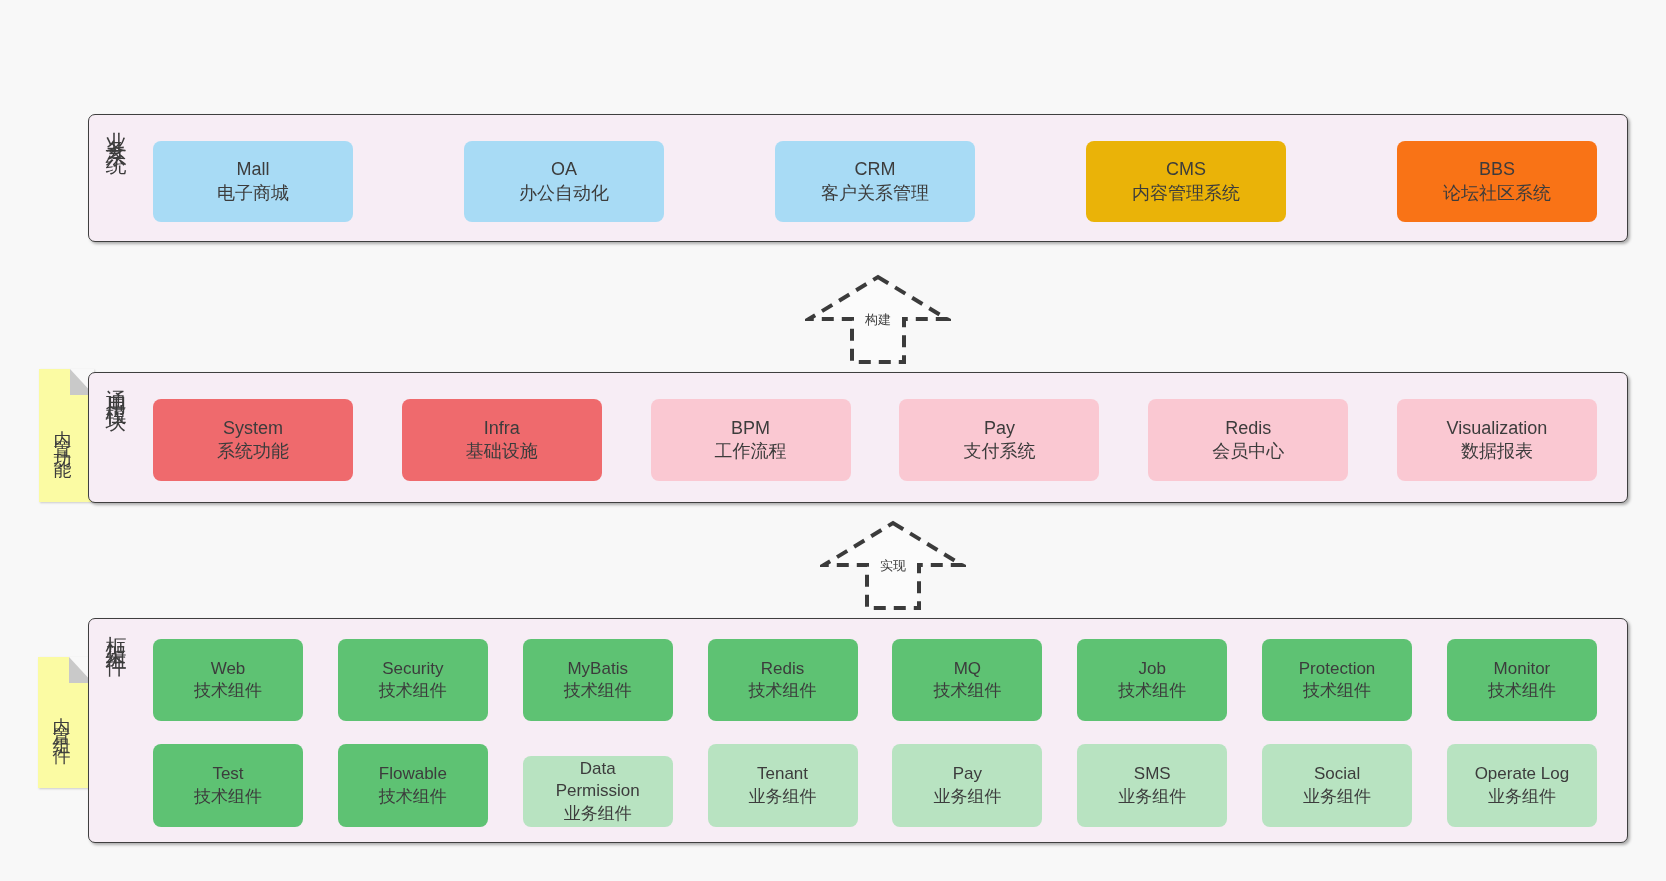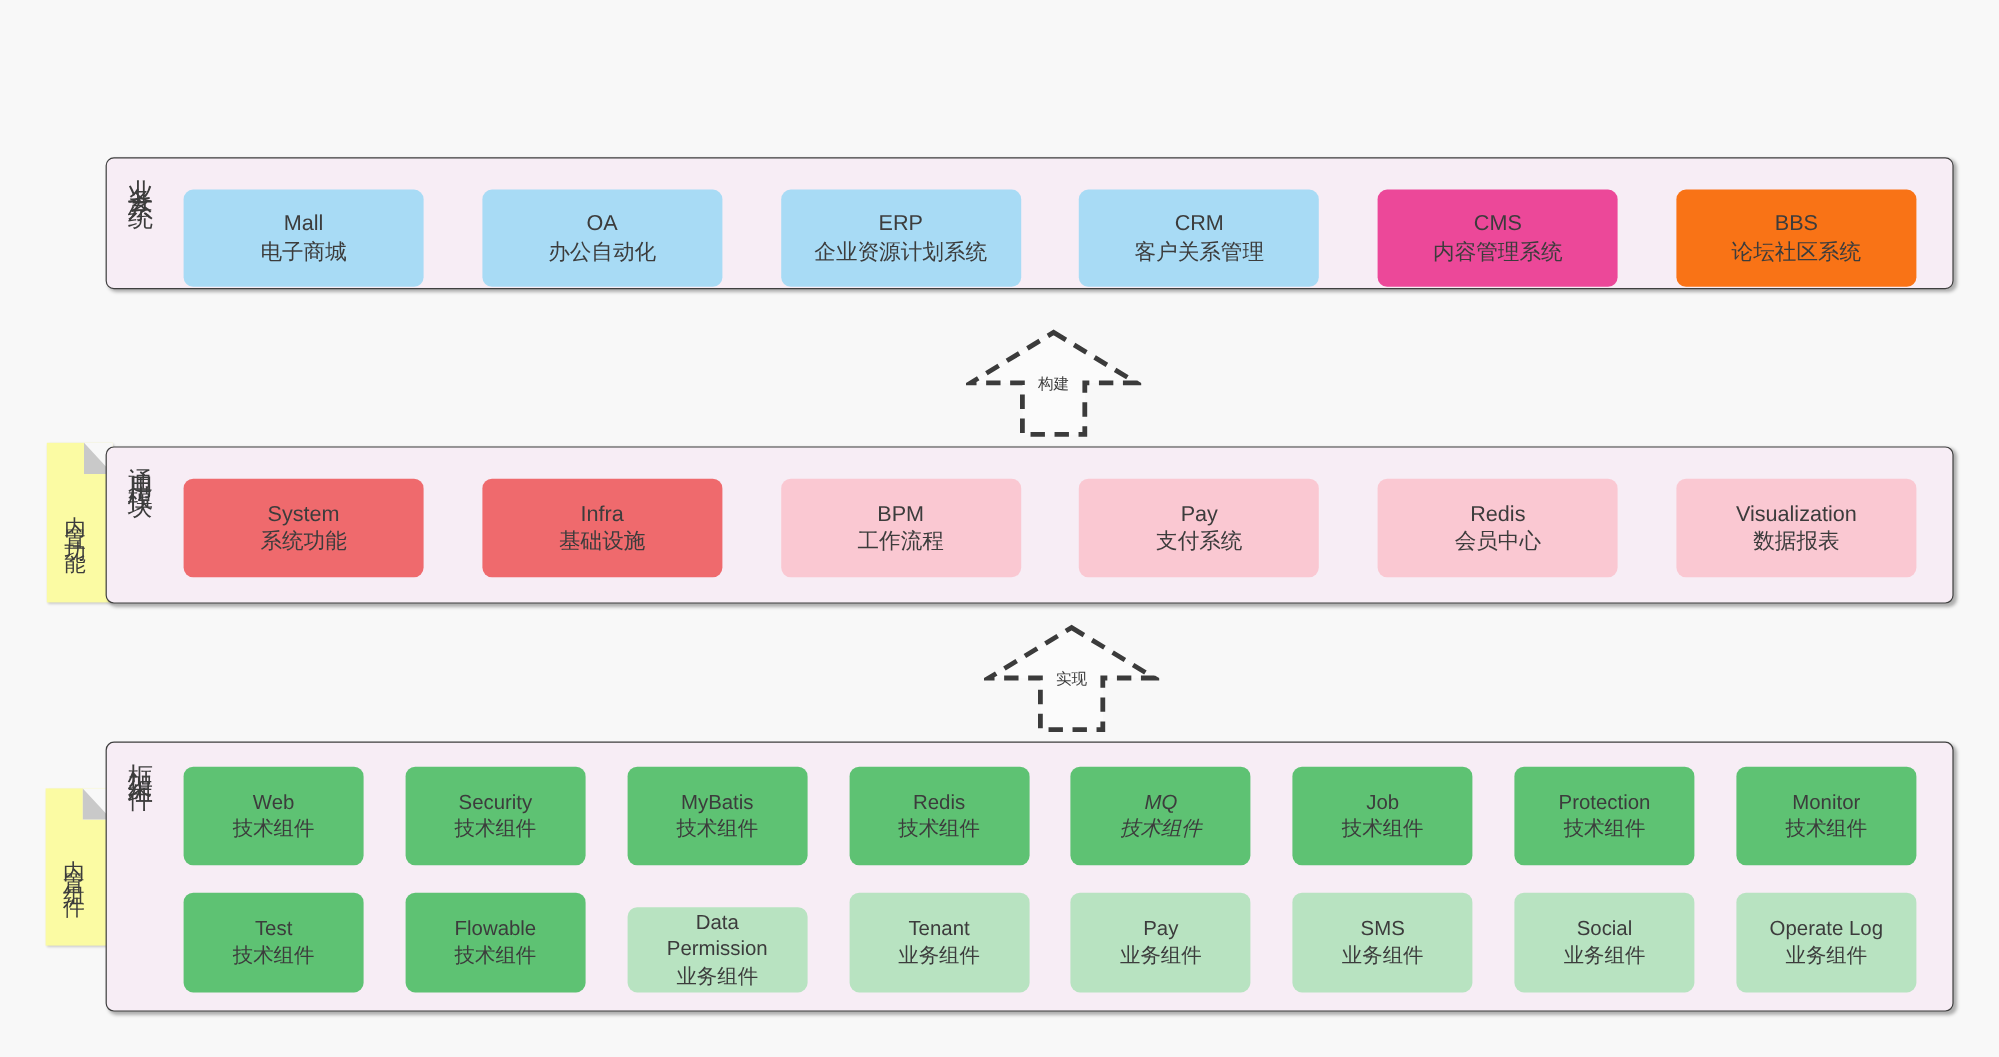--- a/index.html
+++ b/index.html
@@ -6,21 +6,21 @@
   .canvas{
     position:relative;width:1666px;height:881px;background:#f8f8f8;
     font-family:"Liberation Sans",sans-serif;color:#3c3c3c;overflow:hidden;
   }
   
   .band{
     position:absolute;left:88px;width:1540px;background:#f7edf5;
     border:1.6px solid #3f3f3f;border-radius:7px;box-sizing:border-box;
     box-shadow:2px 2px 3px rgba(0,0,0,0.30);z-index:2;
   }
-  .band-1{top:131px;height:110px;}
+  .band-1{top:114px;height:128px;}
   .band-2{top:372px;height:131px;}
   .band-3{top:618px;height:225px;}
   .band-label{
     position:absolute;left:13px;top:0;height:100%;
     display:flex;align-items:center;
     writing-mode:vertical-lr;text-orientation:upright;
     font-size:21px;letter-spacing:7px;color:#3c3c3c;white-space:nowrap;
   }
   
   .box-row{
@@ -86,28 +86,24 @@
     <div class="box-row row-wide">
         <div class="box" style="background: rgb(168, 219, 245);">
     <div class="box-en">Mall</div>
     <div class="box-zh">电子商城</div>
   </div>
         <div class="box" style="background: rgb(168, 219, 245);">
     <div class="box-en">OA</div>
     <div class="box-zh">办公自动化</div>
   </div>
         <div class="box" style="background: rgb(168, 219, 245);">
-    <div class="box-en">ERP</div>
-    <div class="box-zh">企业资源计划系统</div>
-  </div>
-        <div class="box" style="background: rgb(168, 219, 245);">
     <div class="box-en">CRM</div>
     <div class="box-zh">客户关系管理</div>
   </div>
-        <div class="box" style="background: #ec4899;">
+        <div class="box" style="background: #eab308;">
     <div class="box-en">CMS</div>
     <div class="box-zh">内容管理系统</div>
   </div>
         <div class="box" style="background: #f97316;">
     <div class="box-en">BBS</div>
     <div class="box-zh">论坛社区系统</div>
   </div>
       </div>
   </div>
 
@@ -167,21 +163,21 @@
     <div class="box-zh">技术组件</div>
   </div>
         <div class="box" style="background: rgb(94, 194, 115);">
     <div class="box-en">MyBatis</div>
     <div class="box-zh">技术组件</div>
   </div>
         <div class="box" style="background: rgb(94, 194, 115);">
     <div class="box-en">Redis</div>
     <div class="box-zh">技术组件</div>
   </div>
-        <div class="box" style="background: rgb(94, 194, 115); font-style: italic;">
+        <div class="box" style="background: rgb(94, 194, 115);">
     <div class="box-en">MQ</div>
     <div class="box-zh">技术组件</div>
   </div>
         <div class="box" style="background: rgb(94, 194, 115);">
     <div class="box-en">Job</div>
     <div class="box-zh">技术组件</div>
   </div>
         <div class="box" style="background: rgb(94, 194, 115);">
     <div class="box-en">Protection</div>
     <div class="box-zh">技术组件</div>

